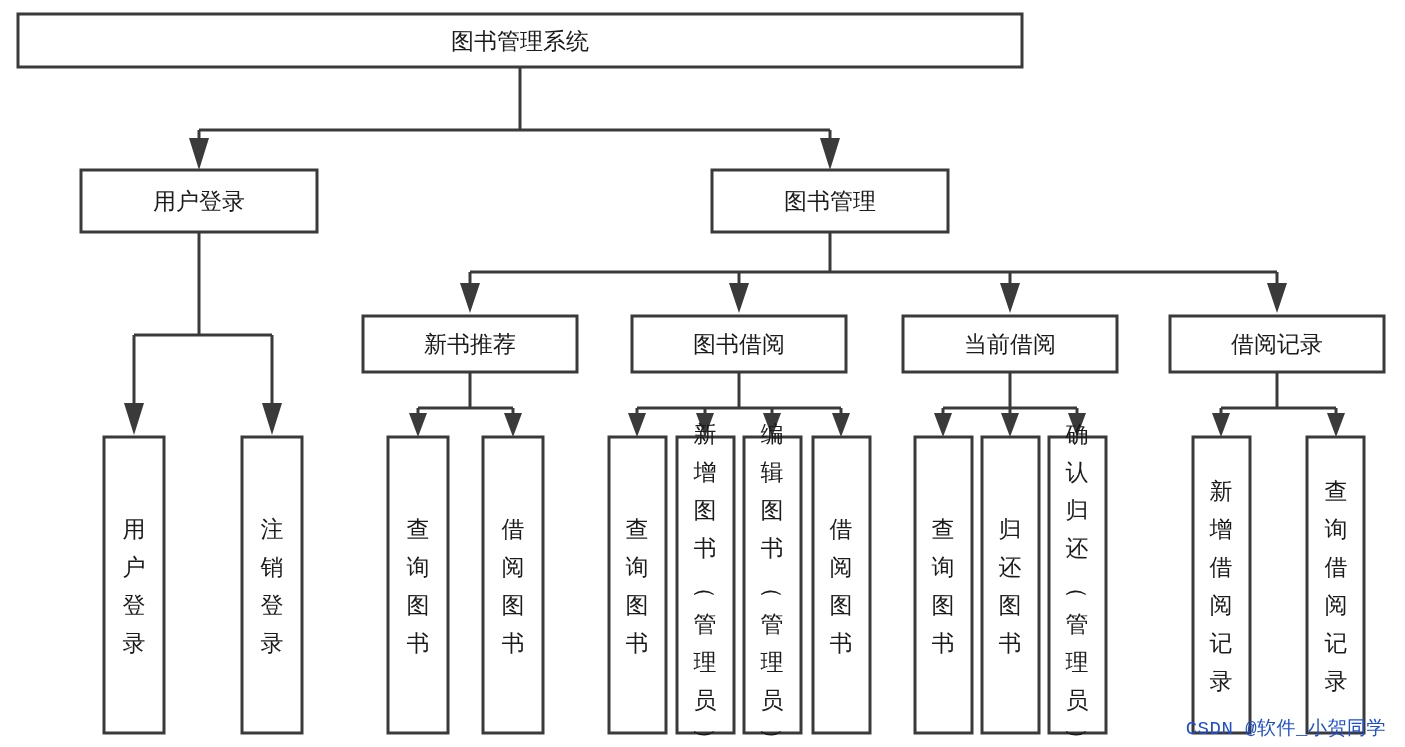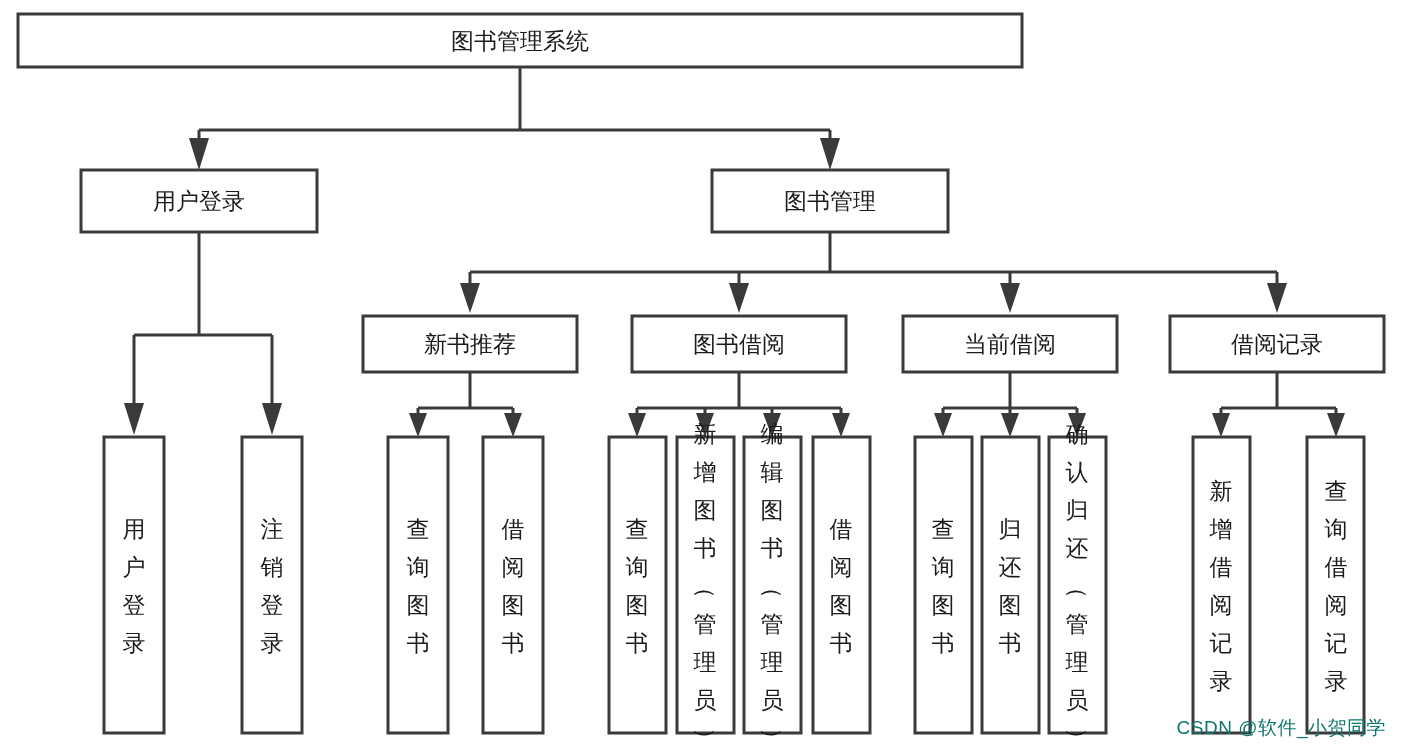--- a/index.html
+++ b/index.html
@@ -22,23 +22,23 @@
   .leaf-label{
     fill:#1b1b1b;
     font-family:"DejaVu Sans","Liberation Sans",sans-serif;
     font-size:23px;
     text-anchor:middle;
   }
   .watermark{
     position:absolute;
     right:10px;
     bottom:6px;
-    color:#0f766e;
+    color:#1d4ed8;
     font-size:19px;
-    font-family:Liberation Sans, sans-serif;
+    font-family:Liberation Mono, monospace;
     letter-spacing:.5px;
     white-space:nowrap;
     user-select:none;
   }
 </style>
 </head>
 <body>
 
 <div id="diagram-root">
 

